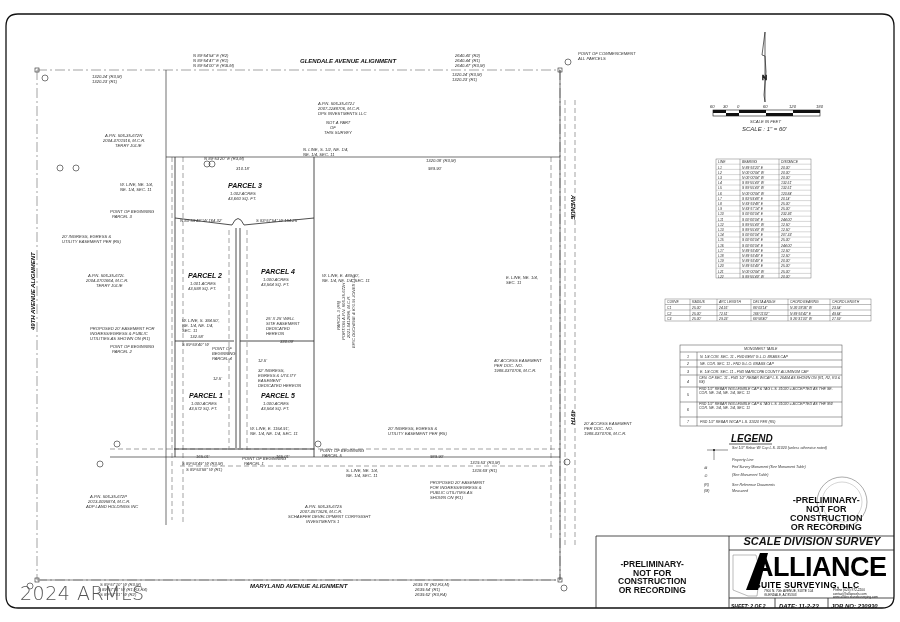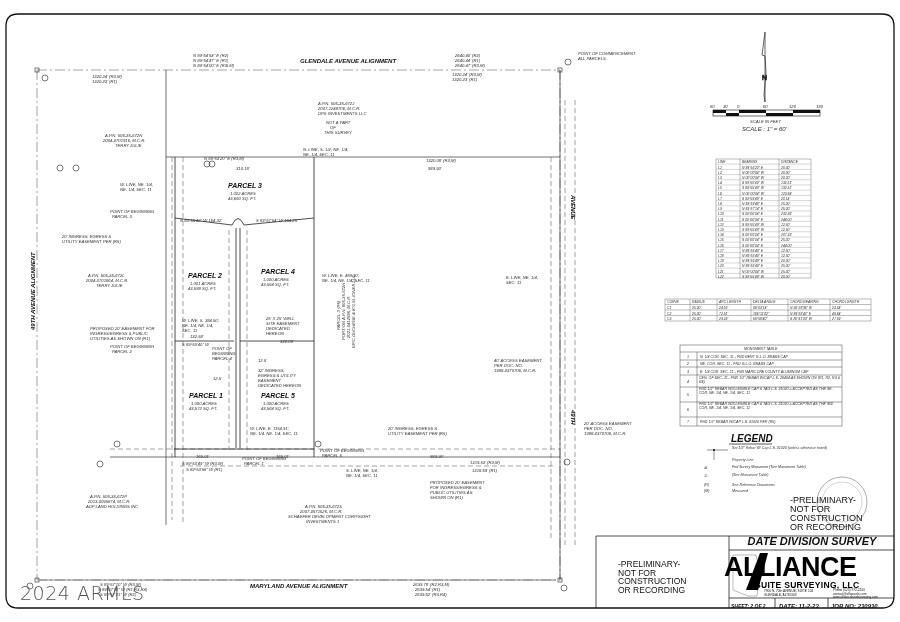--- a/index.html
+++ b/index.html
@@ -2,24 +2,24 @@
 <html><head>
 <meta charset="utf-8">
 <style>
   html,body{margin:0;padding:0;background:#fff;}
   body{width:900px;height:622px;position:relative;overflow:hidden;font-family:"Liberation Sans",sans-serif;color:#222;}
   svg{position:absolute;left:0;top:0;}
   .t{font-family:"Liberation Sans",sans-serif;font-style:italic;fill:#333;}
   .tiny{font-size:4.2px;}
   .parcel{font-size:7px;font-weight:bold;font-style:italic;fill:#111;}
   .road{font-size:6px;font-weight:bold;font-style:italic;fill:#111;}
-  .prelim{position:absolute;font-family:"Liberation Sans",sans-serif;font-weight:normal;text-align:left;line-height:1.0;color:#111;}
+  .prelim{position:absolute;font-family:"Liberation Sans",sans-serif;font-weight:bold;text-align:center;line-height:1.0;color:#111;}
   .watermark{position:absolute;left:20px;top:582px;font-family:"DejaVu Sans",sans-serif;font-size:19px;color:#555;letter-spacing:0.5px;font-weight:300;}
   .tb-title{position:absolute;left:738px;top:535px;width:148px;text-align:center;font-style:italic;font-weight:bold;font-size:11px;color:#111;}
-  .alliance{position:absolute;left:724px;top:552px;font-weight:900;font-size:27px;letter-spacing:-0.5px;color:#000;}
+  .alliance{position:absolute;left:754px;top:552px;font-weight:900;font-size:27px;letter-spacing:-0.5px;color:#000;}
   .lsllc{position:absolute;left:755px;top:580px;font-size:8.5px;font-weight:bold;color:#000;letter-spacing:0.3px;}
   .addr{position:absolute;font-size:3.2px;color:#111;line-height:1.15;}
   .tbfoot{position:absolute;top:603px;font-size:6px;font-weight:bold;font-style:italic;color:#111;}
 </style>
 </head>
 <body>
 
 <svg width="900" height="622" viewBox="0 0 900 622">
 
   <path d="M18,14 L882,14 Q894,14 894,26 L894,596 Q894,608 882,608 L18,608 Q6,608 6,596 L6,26 Q6,14 18,14 Z" fill="none" stroke="#111" stroke-width="1.3"></path>
@@ -487,21 +487,21 @@
     <div>CONSTRUCTION</div>
     <div>OR RECORDING</div>
 </div>
 <div class="prelim" style="left:618px;top:560px;font-size:8.5px;">
   <div>-PRELIMINARY-</div>
     <div>NOT FOR</div>
     <div>CONSTRUCTION</div>
     <div>OR RECORDING</div>
 </div>
 
-<div class="tb-title">DATE DIVISION SURVEY</div>
+<div class="tb-title">SCALE DIVISION SURVEY</div>
 <div class="alliance">ALLIANCE</div>
 <div class="lsllc">SUITE SURVEYING, LLC</div>
 <div class="addr" style="left:764px;top:590px;">
   <div>7900 N. 70th AVENUE, SUITE 104</div>
     <div>GLENDALE, AZ 85303</div>
 </div>
 <div class="addr" style="left:833px;top:589px;">
   <div>Phone (623) 972-2200</div>
     <div>contact@alliancels.com</div>
     <div>www.alliancelandsurveying.com</div>

